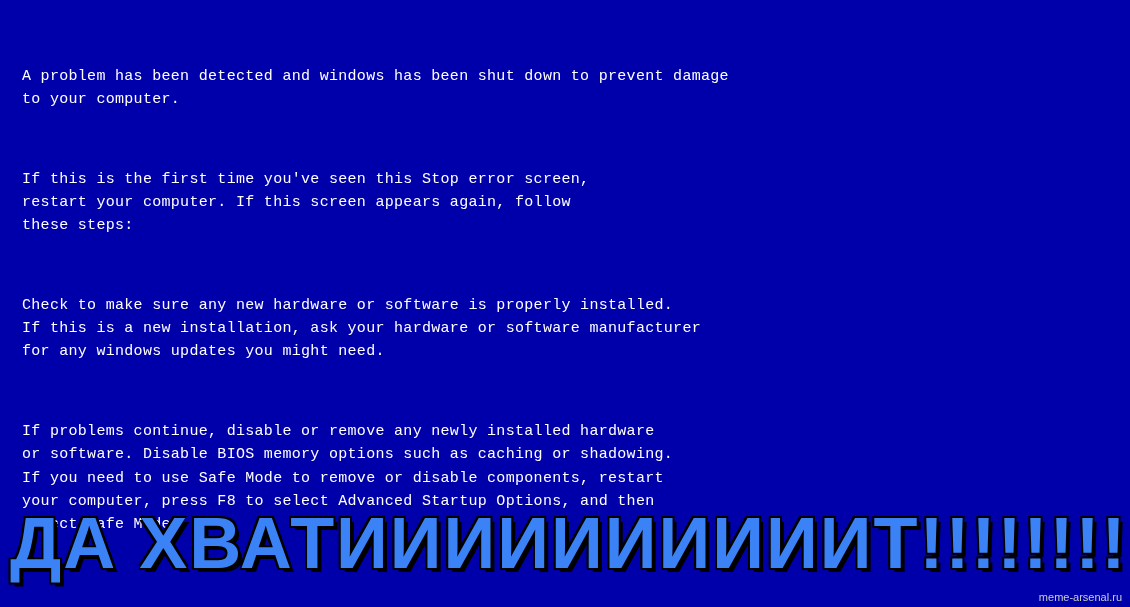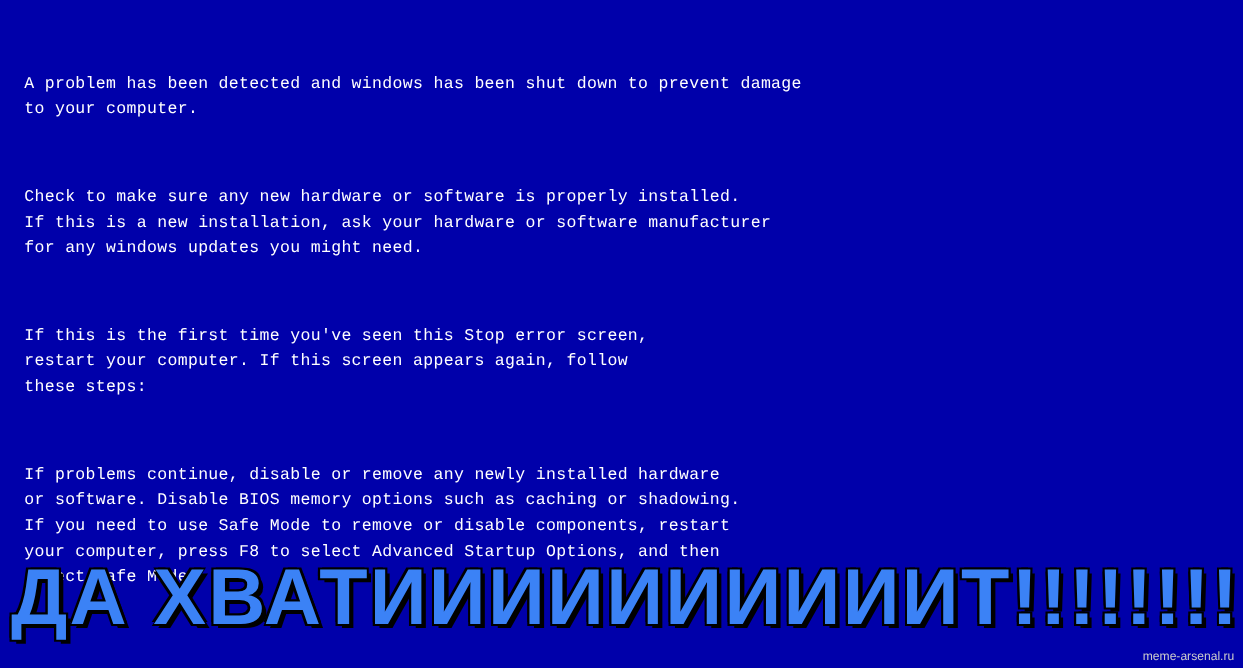--- a/index.html
+++ b/index.html
@@ -56,26 +56,26 @@
       text-align: right;
     }
   </style>
 </head>
 <body>
 
 <div class="bsod-container">
   <div class="bsod-text">
     <p>A problem has been detected and windows has been shut down to prevent damage
 to your computer.</p>
+    <p>If this is the first time you've seen this Stop error screen,
+restart your computer. If this screen appears again, follow
+these steps:</p>
     <p>Check to make sure any new hardware or software is properly installed.
 If this is a new installation, ask your hardware or software manufacturer
 for any windows updates you might need.</p>
-    <p>If this is the first time you've seen this Stop error screen,
-restart your computer. If this screen appears again, follow
-these steps:</p>
     <p>If problems continue, disable or remove any newly installed hardware
 or software. Disable BIOS memory options such as caching or shadowing.
 If you need to use Safe Mode to remove or disable components, restart
 your computer, press F8 to select Advanced Startup Options, and then
 select Safe Mode.</p>
     
     
     
   </div>
   <div class="meme-text">ДА ХВАТИИИИИИИИИИТ!!!!!!!!</div>

